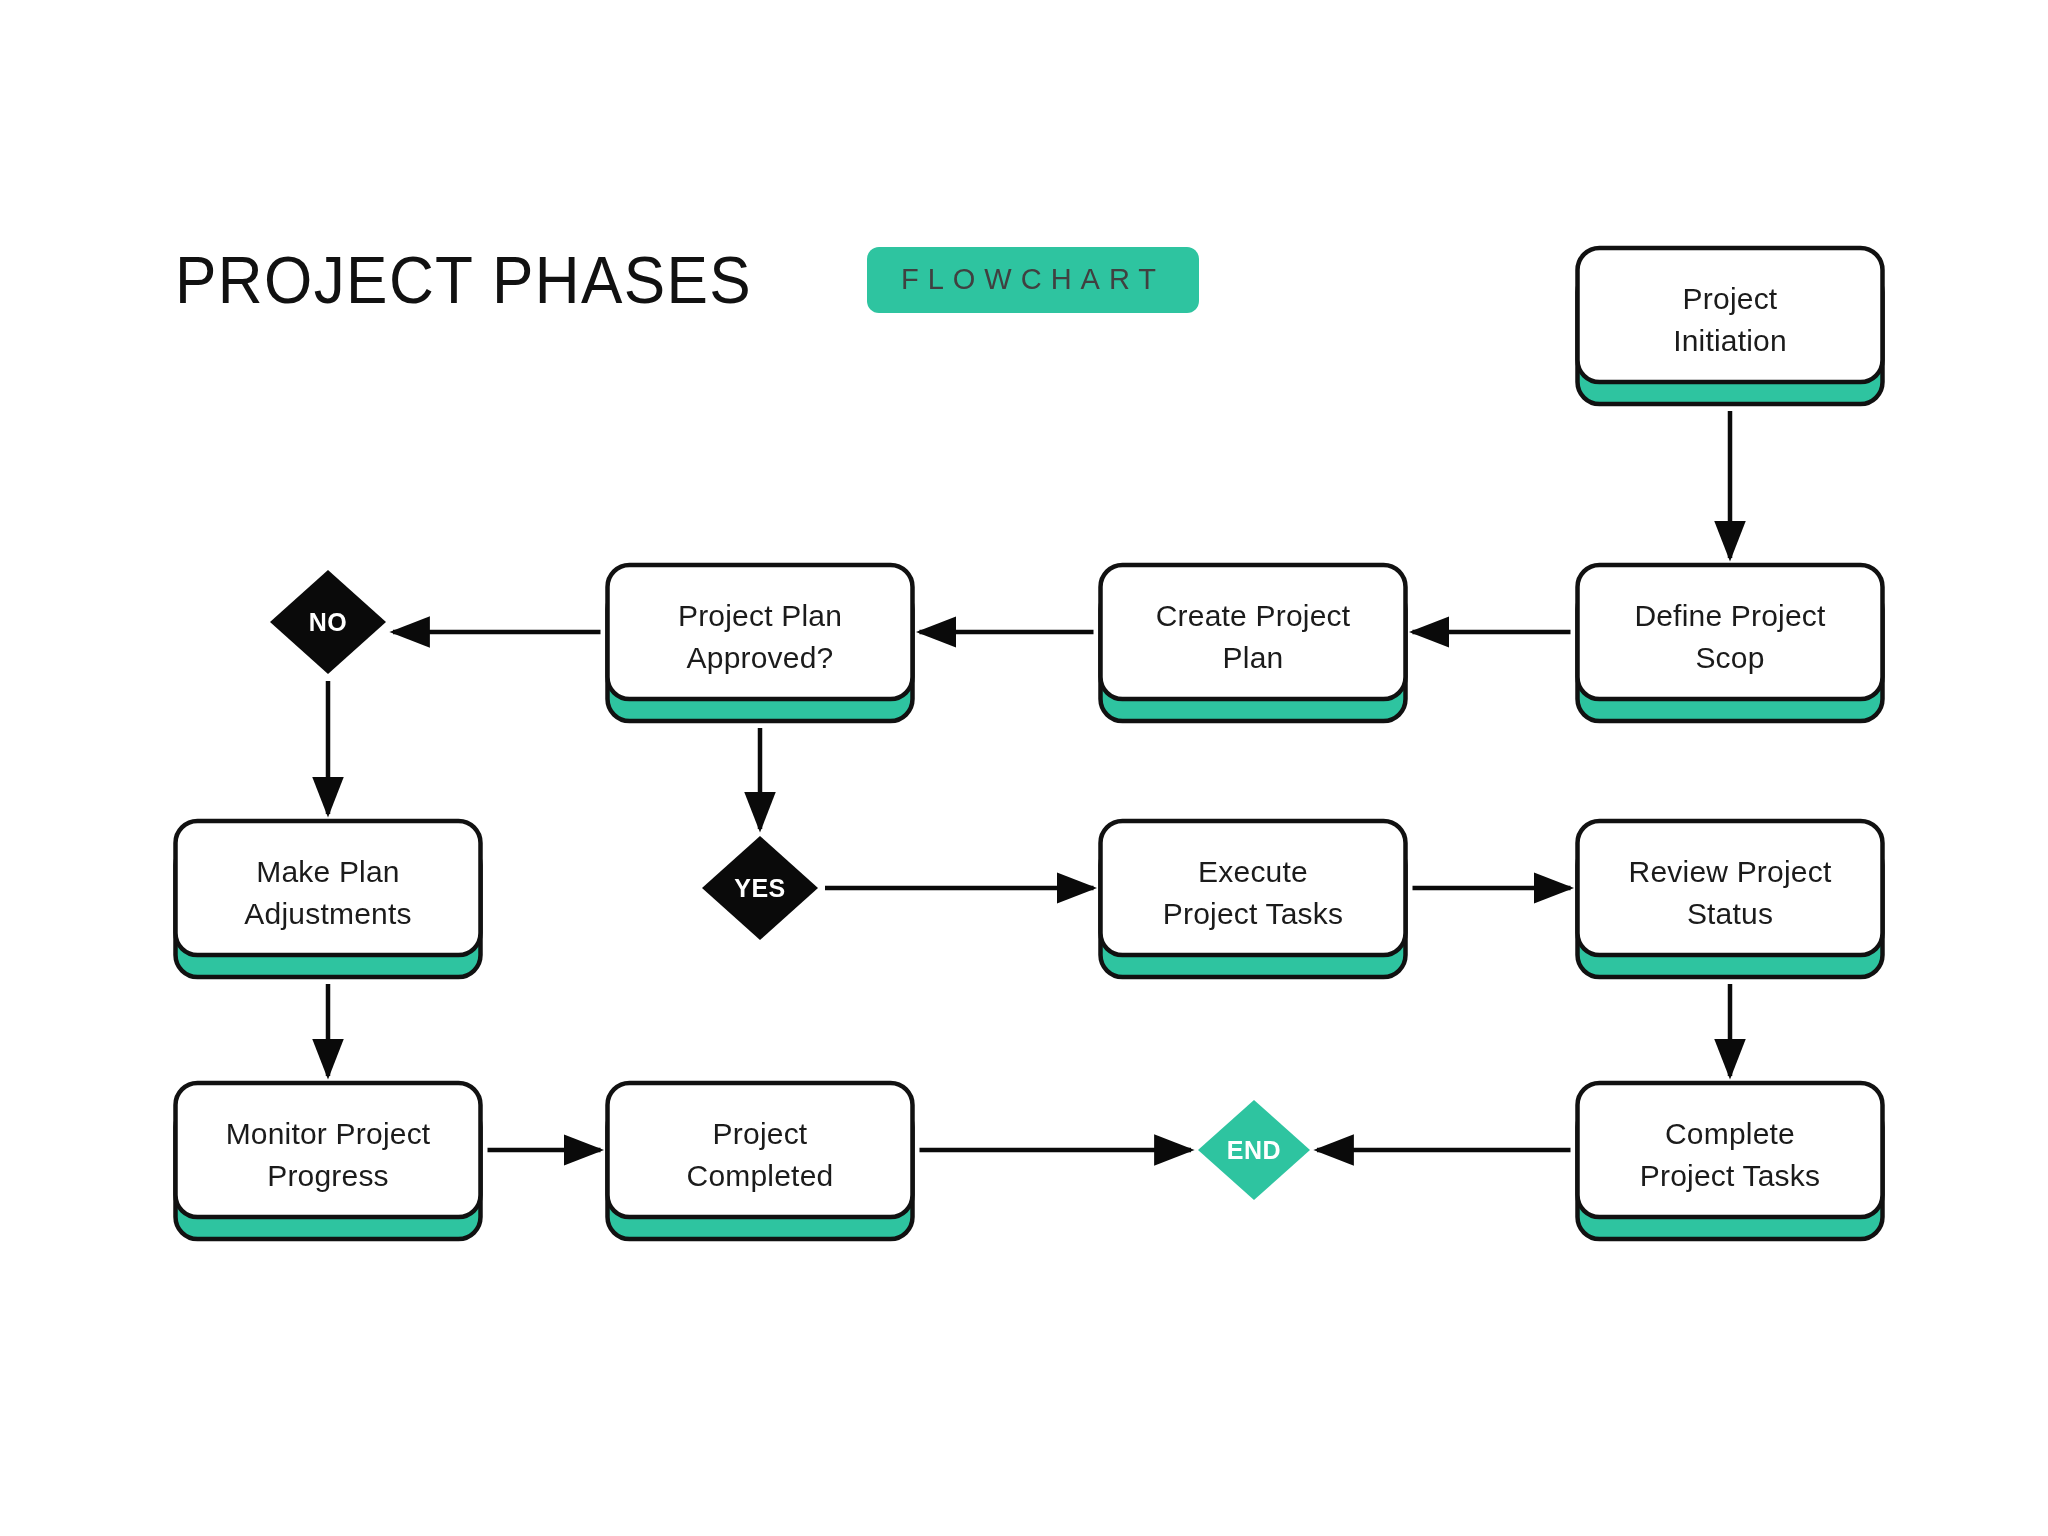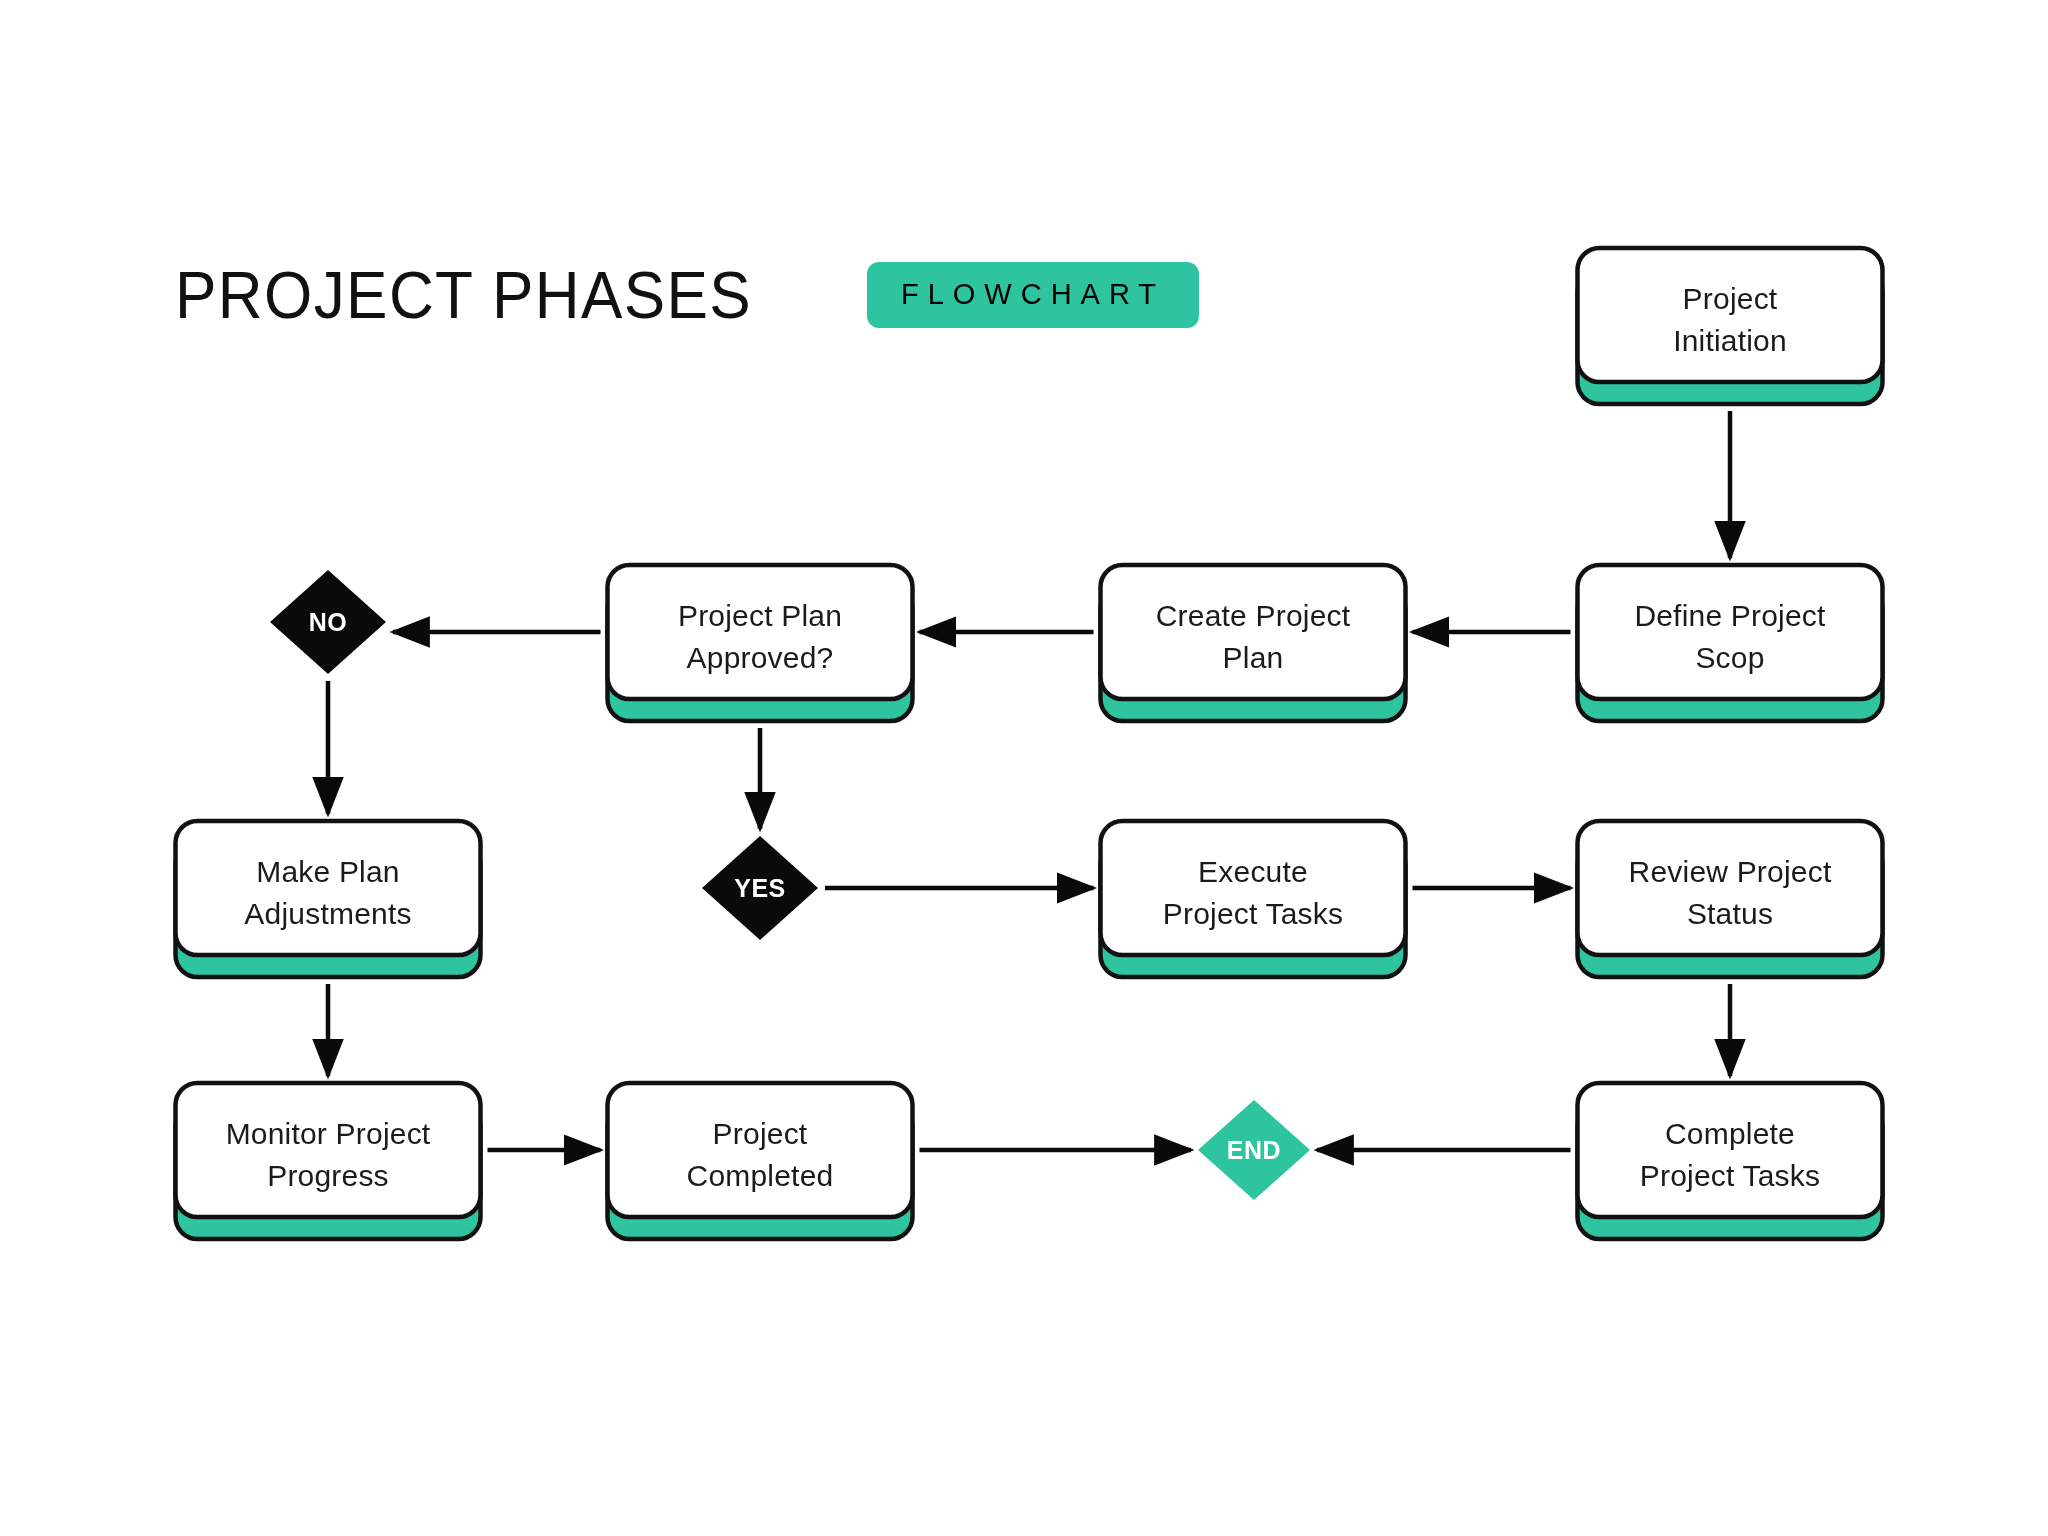--- a/index.html
+++ b/index.html
@@ -13,39 +13,39 @@
     height: 1536px;
     background: #ffffff;
     font-family: "Liberation Sans", sans-serif;
     overflow: hidden;
   }
 
   
   .header {
     position: absolute;
     left: 175px;
-    top: 262px;
+    top: 247px;
     display: flex;
     align-items: center;
     gap: 78px;
   }
   .page-title {
     font-family: "Liberation Sans", sans-serif;
     font-size: 66px;
     font-weight: 300;
     letter-spacing: 1.5px;
     color: #111111;
     line-height: 1;
     white-space: nowrap;
     transform: scaleX(0.94);
     transform-origin: left center;
   }
   .badge {
     background: #2EC4A0;
-    color: #000000;
+    color: #404040;
     border-radius: 12px;
     padding: 18px 34px 19px 34px;
     font-size: 29px;
     font-weight: 400;
     letter-spacing: 9px;
     line-height: 1;
     white-space: nowrap;
   }
 
   

